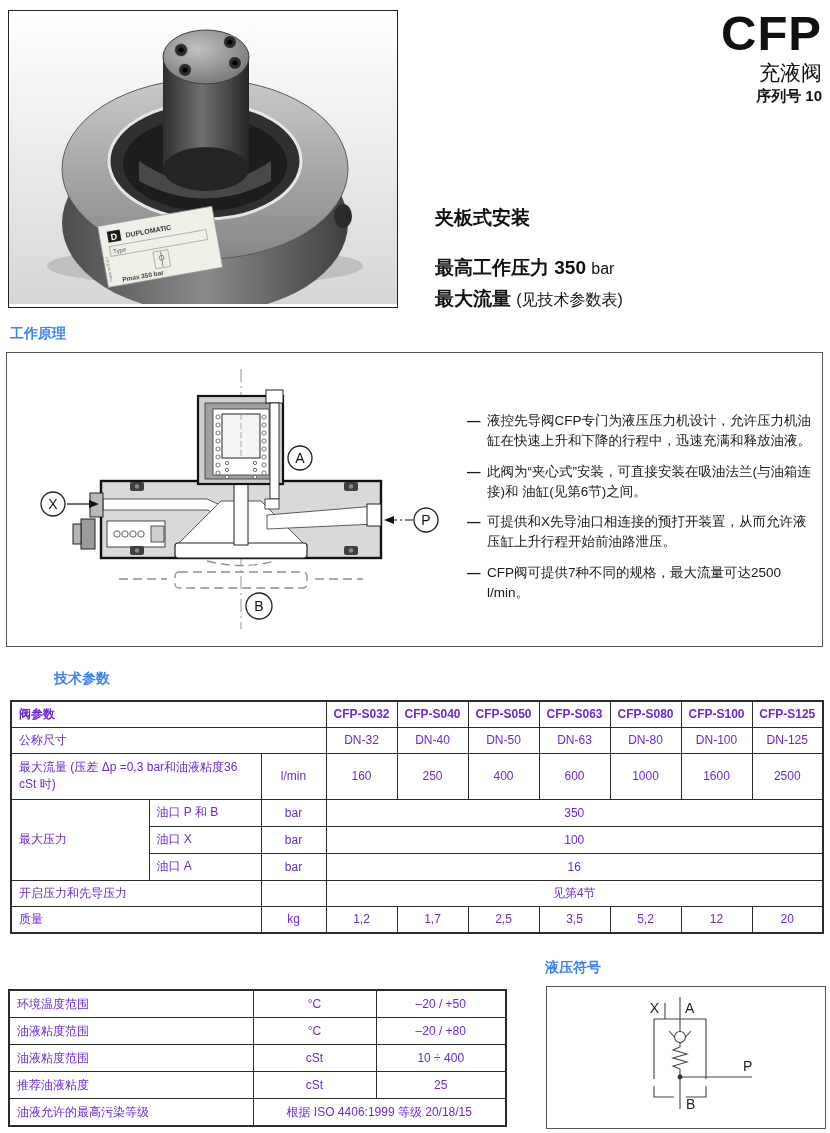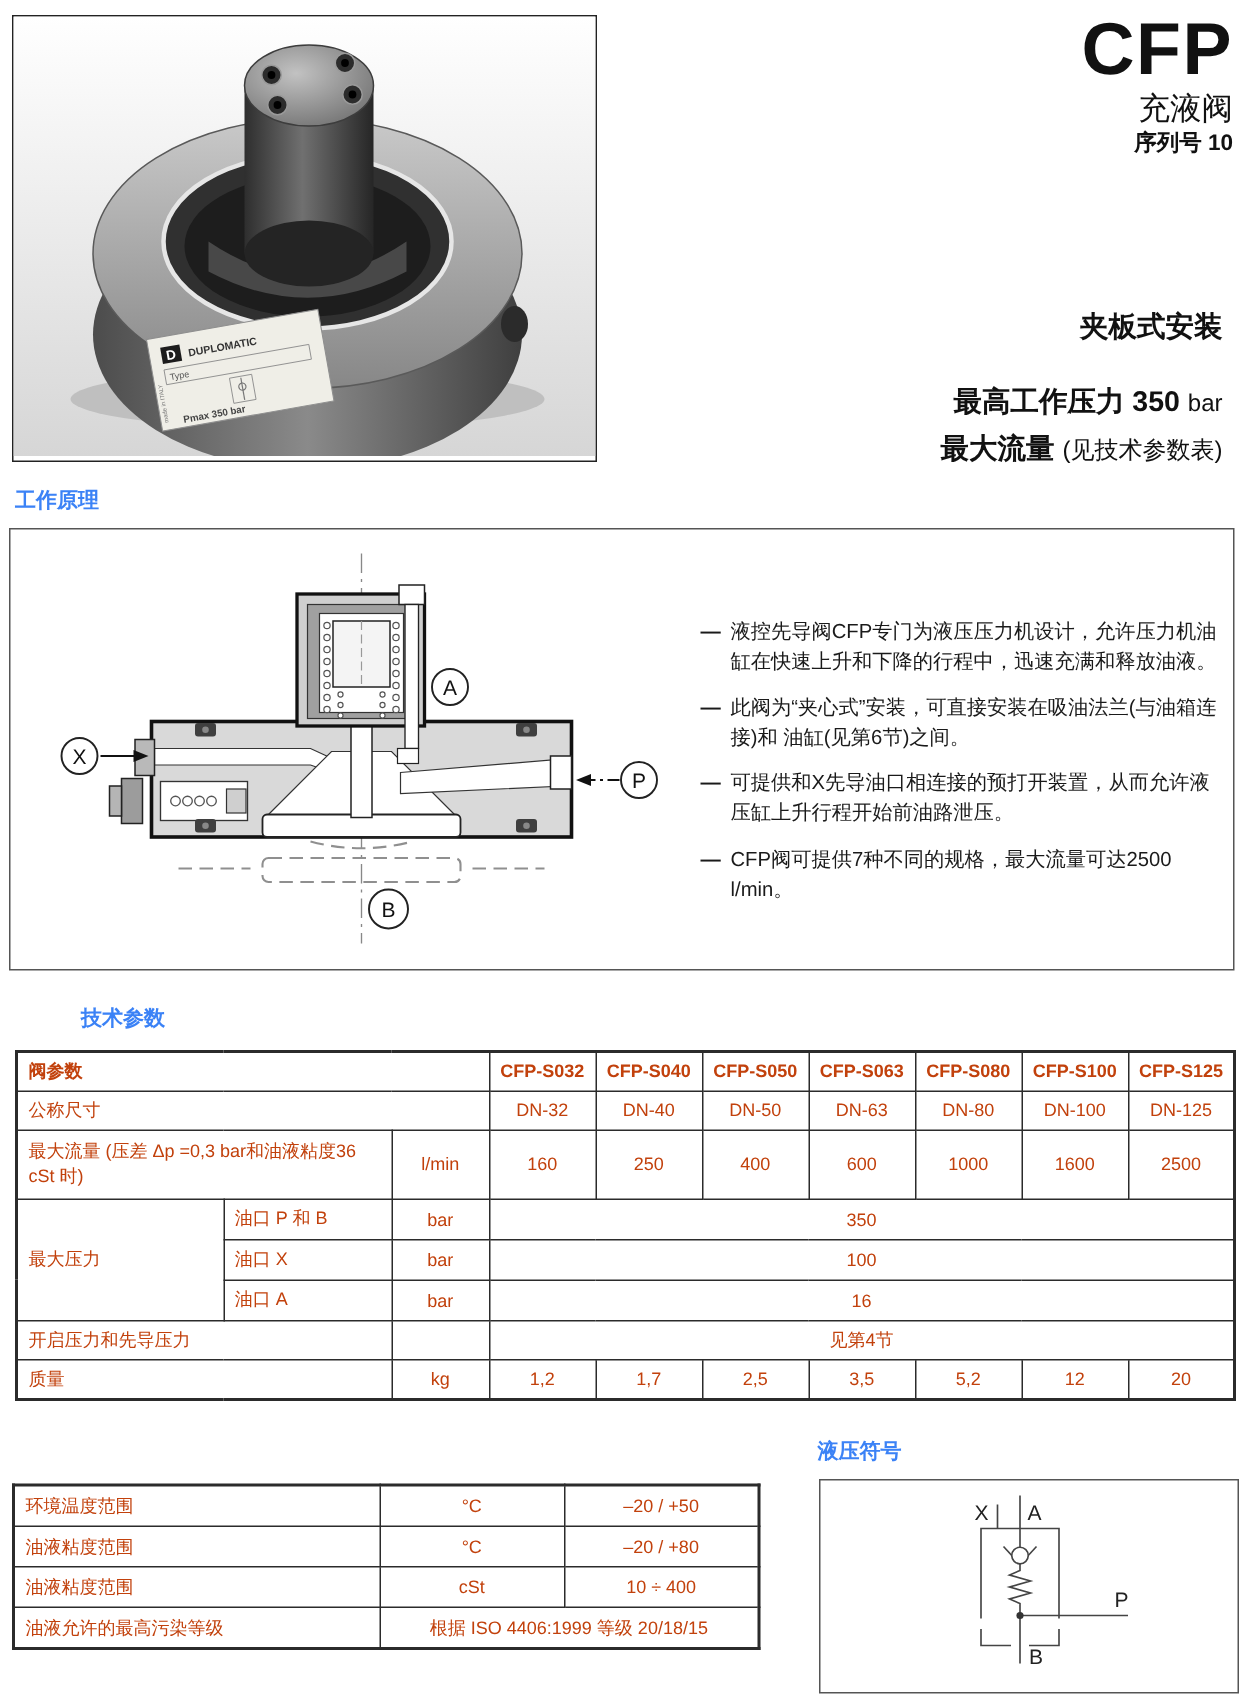--- a/index.html
+++ b/index.html
@@ -11,39 +11,39 @@
   .photo-box{left:8px;top:10px;width:388px;height:296px;border:1.5px solid #222;background:#fff;}
   .photo-box svg{display:block;}
 
   
   .title-block{right:8px;top:8px;text-align:right;line-height:1.05;}
   .title-cfp{font-size:49px;font-weight:bold;letter-spacing:1px;}
   .title-cn{font-size:21px;font-weight:normal;margin-top:3px;}
   .title-series{font-size:15px;font-weight:bold;margin-top:4px;}
 
   
-  .intro{left:435px;top:205px;width:380px;text-align:right;}
+  .intro{left:435px;top:205px;width:380px;}
   .intro .mounting{font-size:19px;font-weight:bold;}
   .intro .line1{margin-top:24px;font-size:19px;font-weight:bold;}
   .intro .line2{margin-top:5px;font-size:19px;font-weight:bold;}
   .intro .unit, .intro .note{font-weight:normal;font-size:16px;}
 
   .section-heading{font-size:14px;font-weight:bold;color:#3b82f6;}
   .wp-heading{left:10px;top:325px;}
   .tech-heading{left:10px;top:670px;margin-left:44px;}
   .sym-heading{left:545px;top:959px;}
 
   
   .wp-box{left:6px;top:352px;width:815px;height:293px;border:1px solid #555;background:#fff;}
   .wp-bullets{position:absolute;left:460px;top:58px;width:350px;}
   .bullet{display:flex;margin-bottom:10px;font-size:13.5px;line-height:1.5;color:#1a1a1a;}
   .bullet .dash{flex:0 0 20px;font-weight:bold;}
 
   
-  table{border-collapse:collapse;table-layout:fixed;font-size:12px;color:#c2410c;}
+  table{border-collapse:collapse;table-layout:fixed;font-size:12px;color:#6d28d9;}
   td{border:1px solid #2b2b2b;padding:0 4px;overflow:hidden;}
   .tech-table{left:10px;top:700px;width:812px;border:2px solid #2b2b2b;}
   .fluid-table{left:8px;top:989px;width:497px;border:2px solid #2b2b2b;}
   .lbl{text-align:left;padding-left:7px;}
   .ctr{text-align:center;}
   .bold{font-weight:bold;}
   .h27{height:26px;} .h46{height:46px;} .h28{height:27px;}
   .fluid-table td{height:26px;}
 
   
@@ -355,20 +355,25 @@
       <td class="lbl">油液粘度范围</td>
       <td class="ctr">°C</td>
       <td class="ctr">–20 / +80</td>
     </tr>
     <tr>
       <td class="lbl">油液粘度范围</td>
       <td class="ctr">cSt</td>
       <td class="ctr">10 ÷ 400</td>
     </tr>
     <tr>
+      <td class="lbl">推荐油液粘度</td>
+      <td class="ctr">cSt</td>
+      <td class="ctr">25</td>
+    </tr>
+    <tr>
       <td class="lbl">油液允许的最高污染等级</td>
       <td colspan="2" class="ctr">根据 ISO 4406:1999 等级 20/18/15</td>
     </tr>
   </tbody>
     </table>
 
   <div class="abs section-heading sym-heading">液压符号</div>
   <div class="abs sym-box">
     <svg width="276" height="139" viewBox="0 0 276 139">
       <g stroke="#444" stroke-width="1.1" fill="none">

